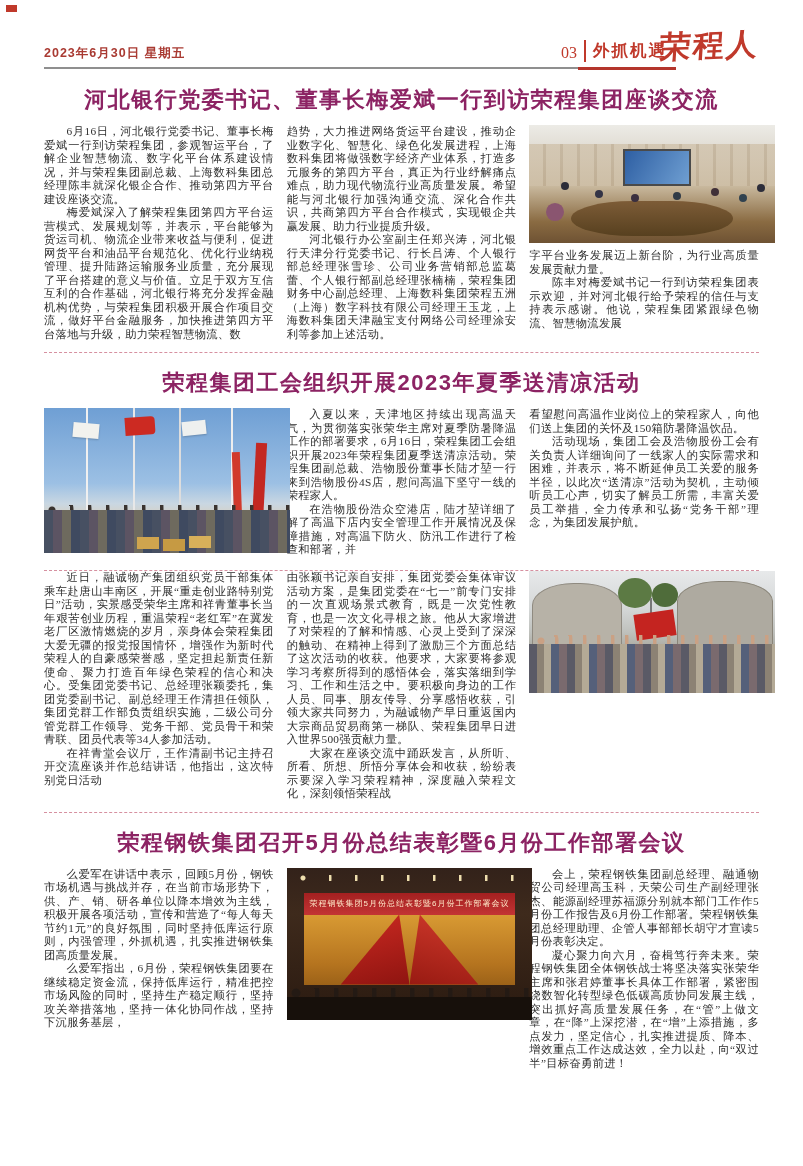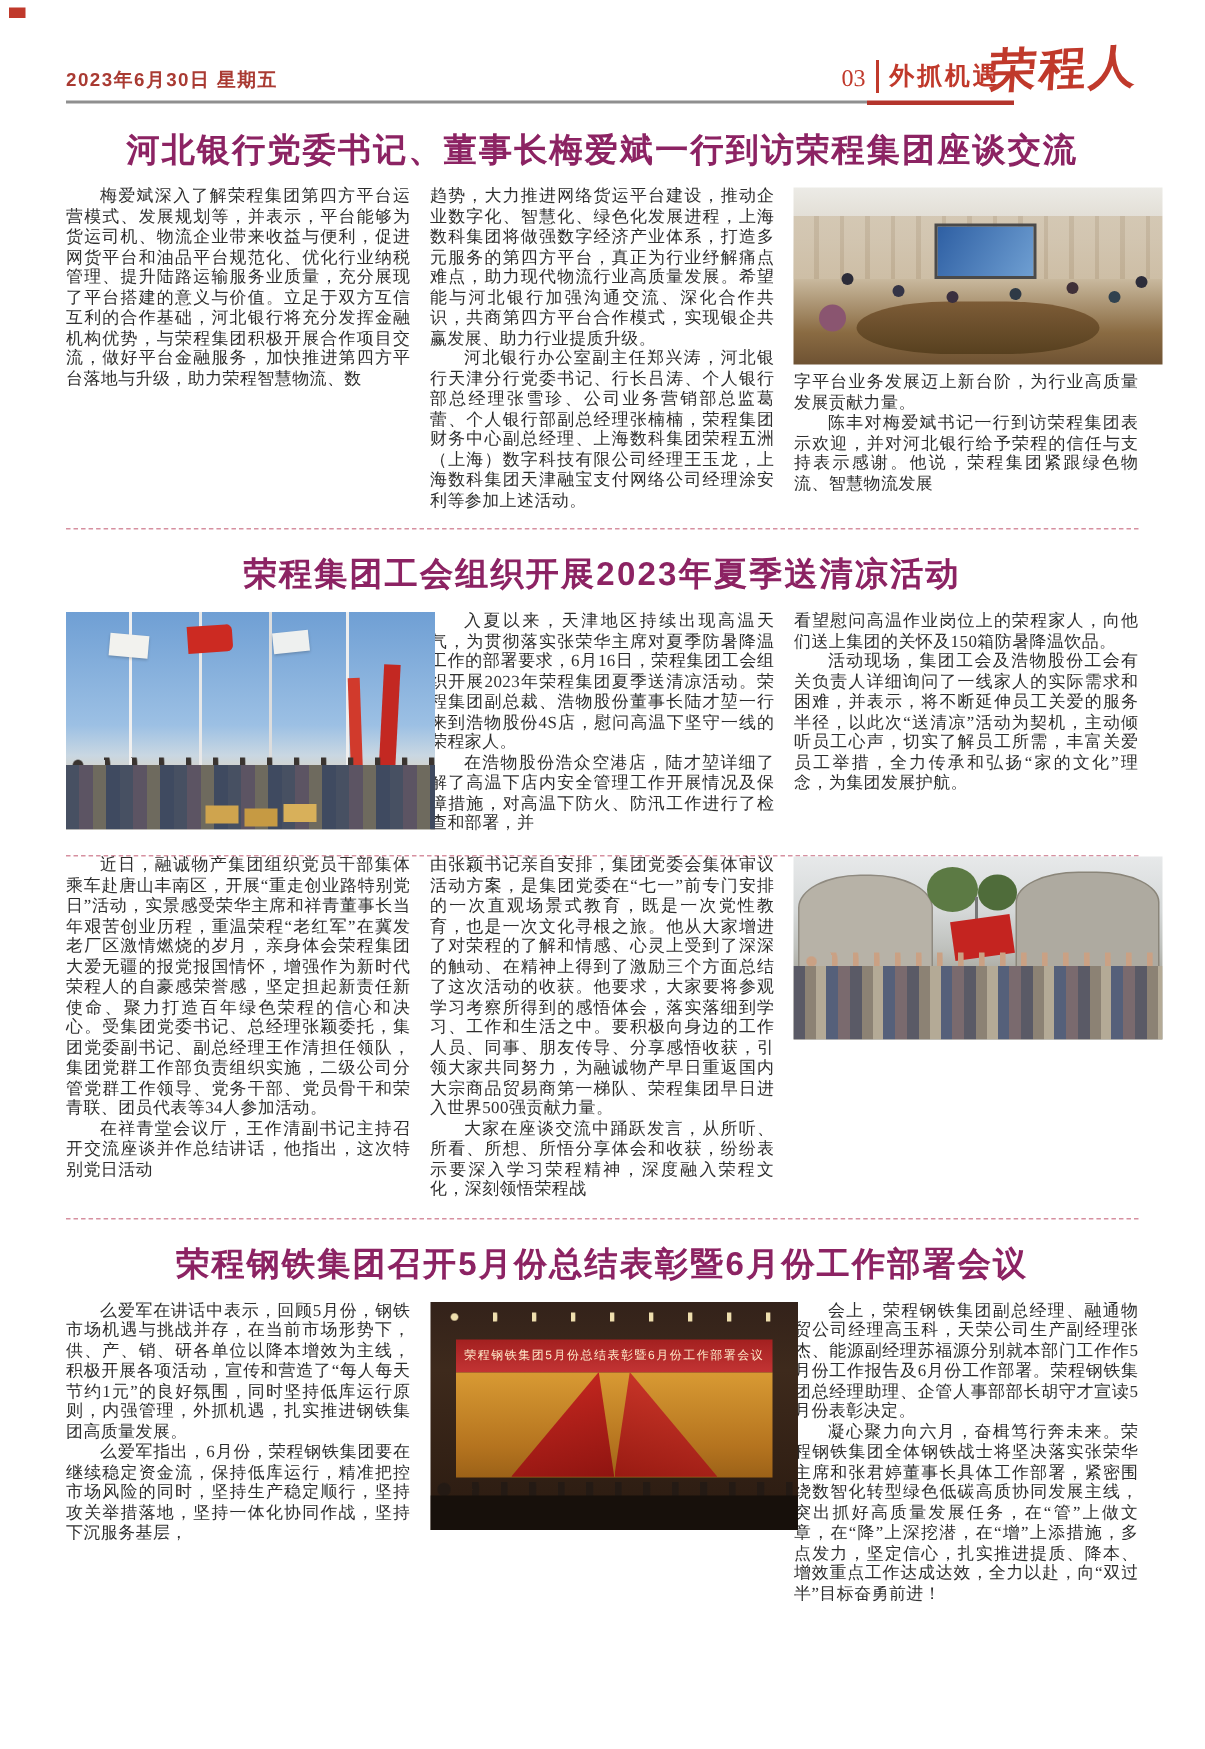--- a/index.html
+++ b/index.html
@@ -125,20 +125,21 @@
     <div class="rule">
       <span class="rule-gray"></span>
       <span class="rule-red"></span>
     </div>
   </header>
 
   <section class="article">
     <h2 class="headline">河北银行党委书记、董事长梅爱斌一行到访荣程集团座谈交流</h2>
     <div class="cols">
       <div class="col">
+          <p class="para indent">6月16日，河北银行党委书记、董事长梅爱斌一行到访荣程集团，参观智运平台，了解企业智慧物流、数字化平台体系建设情况，并与荣程集团副总裁、上海数科集团总经理陈丰就深化银企合作、推动第四方平台建设座谈交流。</p>
           <p class="para indent">梅爱斌深入了解荣程集团第四方平台运营模式、发展规划等，并表示，平台能够为货运司机、物流企业带来收益与便利，促进网货平台和油品平台规范化、优化行业纳税管理、提升陆路运输服务业质量，充分展现了平台搭建的意义与价值。立足于双方互信互利的合作基础，河北银行将充分发挥金融机构优势，与荣程集团积极开展合作项目交流，做好平台金融服务，加快推进第四方平台落地与升级，助力荣程智慧物流、数</p>
         </div>
       <div class="col">
           <p class="para">趋势，大力推进网络货运平台建设，推动企业数字化、智慧化、绿色化发展进程，上海数科集团将做强数字经济产业体系，打造多元服务的第四方平台，真正为行业纾解痛点难点，助力现代物流行业高质量发展。希望能与河北银行加强沟通交流、深化合作共识，共商第四方平台合作模式，实现银企共赢发展、助力行业提质升级。</p>
           <p class="para indent">河北银行办公室副主任郑兴涛，河北银行天津分行党委书记、行长吕涛、个人银行部总经理张雪珍、公司业务营销部总监葛蕾、个人银行部副总经理张楠楠，荣程集团财务中心副总经理、上海数科集团荣程五洲（上海）数字科技有限公司经理王玉龙，上海数科集团天津融宝支付网络公司经理涂安利等参加上述活动。</p>
         </div>
       <div class="col">
         <div class="photo photo1">
           <div class="p1-wall"></div>
           <div class="p1-screen"></div>
@@ -170,21 +171,21 @@
           <div class="p2-crowd"></div>
           <div class="p2-boxes"></div>
         </div>
       </div>
       <div class="col">
           <p class="para indent">入夏以来，天津地区持续出现高温天气，为贯彻落实张荣华主席对夏季防暑降温工作的部署要求，6月16日，荣程集团工会组织开展2023年荣程集团夏季送清凉活动。荣程集团副总裁、浩物股份董事长陆才堃一行来到浩物股份4S店，慰问高温下坚守一线的荣程家人。</p>
           <p class="para indent">在浩物股份浩众空港店，陆才堃详细了解了高温下店内安全管理工作开展情况及保障措施，对高温下防火、防汛工作进行了检查和部署，并</p>
         </div>
       <div class="col">
           <p class="para">看望慰问高温作业岗位上的荣程家人，向他们送上集团的关怀及150箱防暑降温饮品。</p>
-          <p class="para indent">活动现场，集团工会及浩物股份工会有关负责人详细询问了一线家人的实际需求和困难，并表示，将不断延伸员工关爱的服务半径，以此次“送清凉”活动为契机，主动倾听员工心声，切实了解员工所需，丰富关爱员工举措，全力传承和弘扬“家的文化”理念，为集团发展护航。</p>
+          <p class="para indent">活动现场，集团工会及浩物股份工会有关负责人详细询问了一线家人的实际需求和困难，并表示，将不断延伸员工关爱的服务半径，以此次“送清凉”活动为契机，主动倾听员工心声，切实了解员工所需，丰富关爱员工举措，全力传承和弘扬“党务干部”理念，为集团发展护航。</p>
         </div>
     </div>
   </section>
 
   <hr class="sep">
 
   <section class="article">
     <div class="cols">
       <div class="col">
           <p class="para indent">近日，融诚物产集团组织党员干部集体乘车赴唐山丰南区，开展“重走创业路特别党日”活动，实景感受荣华主席和祥青董事长当年艰苦创业历程，重温荣程“老红军”在冀发老厂区激情燃烧的岁月，亲身体会荣程集团大爱无疆的报党报国情怀，增强作为新时代荣程人的自豪感荣誉感，坚定担起新责任新使命、聚力打造百年绿色荣程的信心和决心。受集团党委书记、总经理张颖委托，集团党委副书记、副总经理王作清担任领队，集团党群工作部负责组织实施，二级公司分管党群工作领导、党务干部、党员骨干和荣青联、团员代表等34人参加活动。</p>

